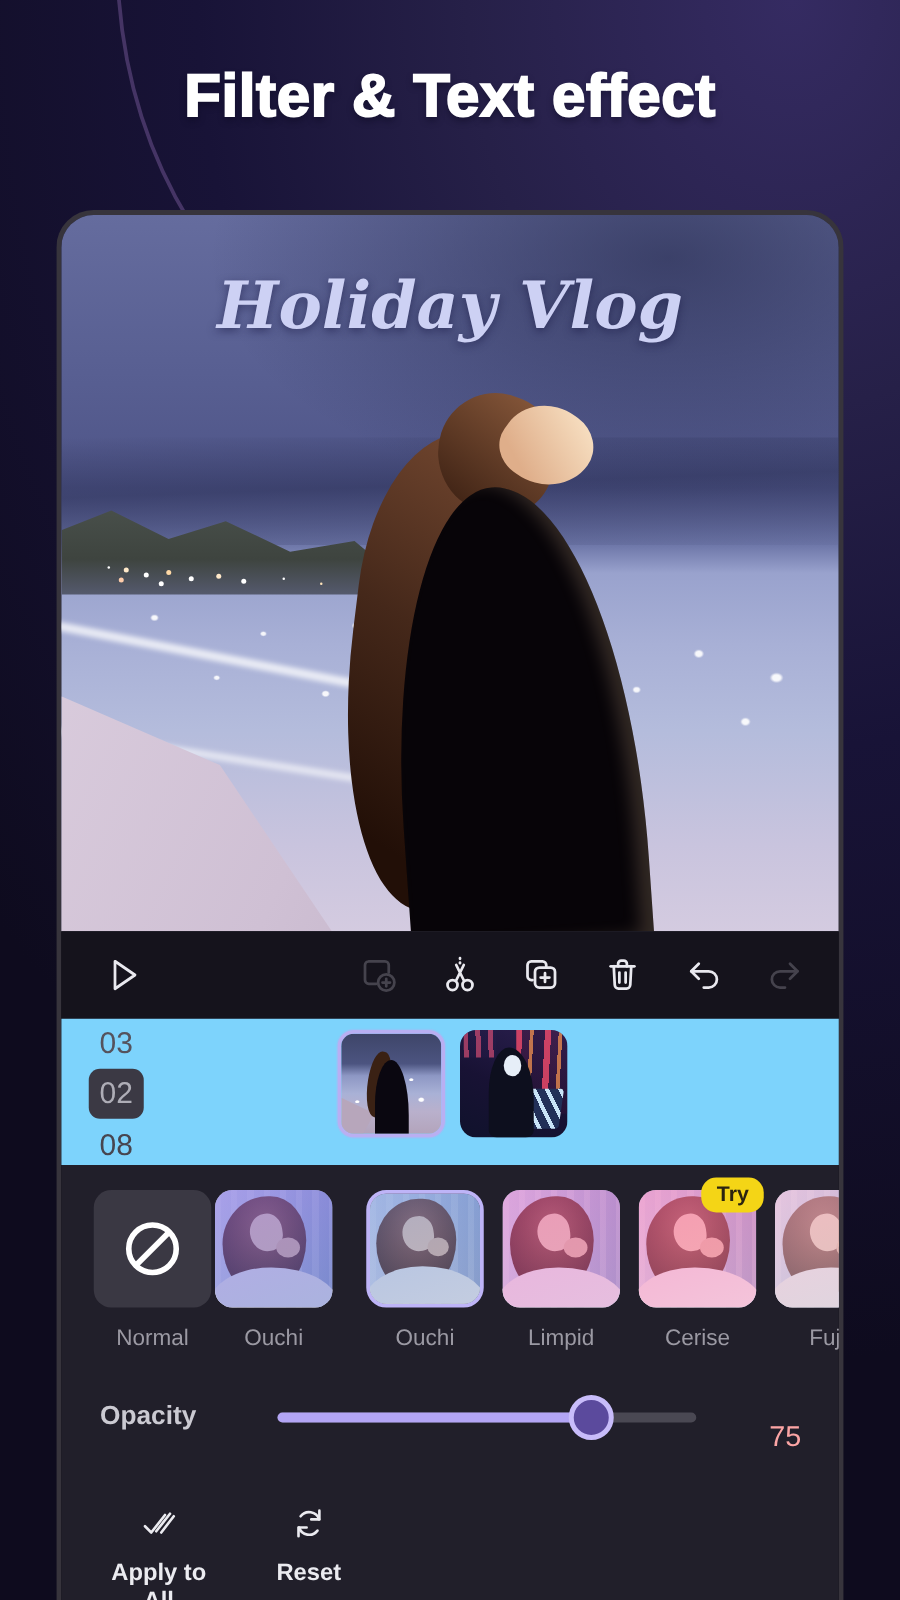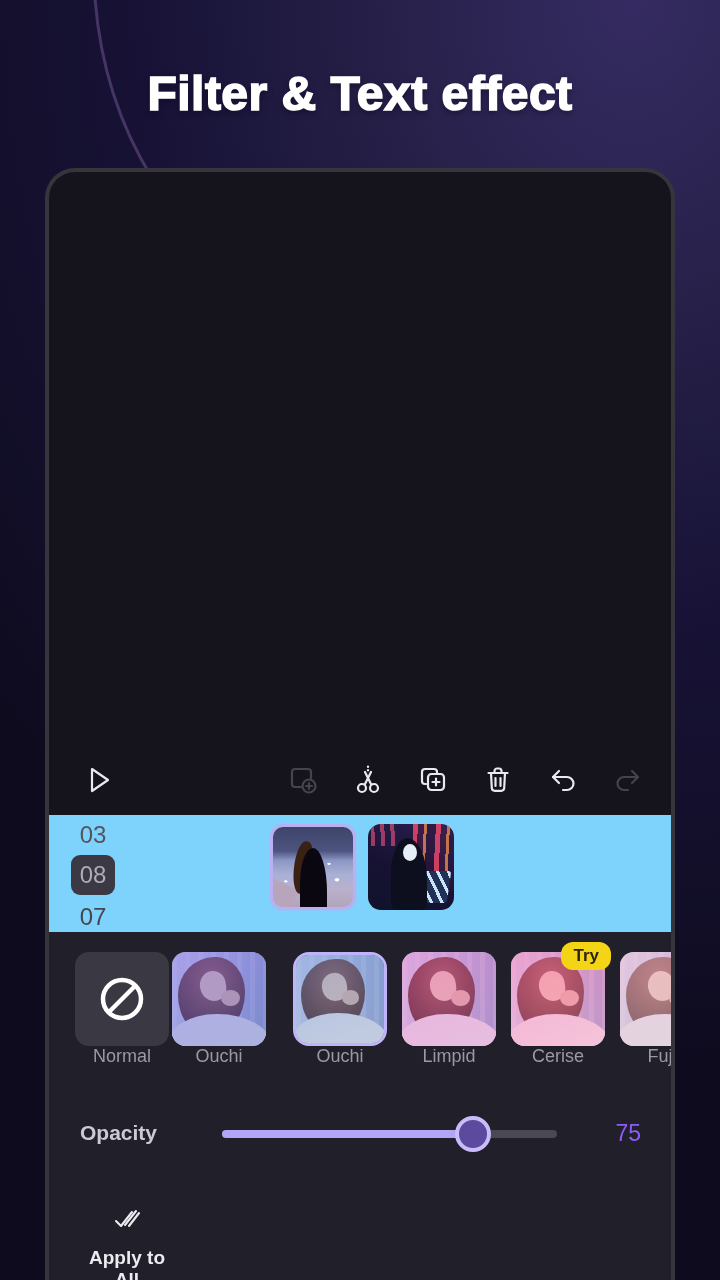--- a/index.html
+++ b/index.html
@@ -5,21 +5,21 @@
   html,body{margin:0;padding:0;background:#0d0a1c;}
   .stage{
     position:relative;width:720px;height:1280px;overflow:hidden;
     font-family:"Liberation Sans",sans-serif;
     background:
       radial-gradient(120% 85% at 88% 0%, #352b62 0%, #262048 30%, #181337 55%, #0e0b1e 100%);
   }
   .bg-arc{position:absolute;left:0;top:0;pointer-events:none;}
 
   .page-title{
-    position:absolute;left:0;top:66px;width:720px;text-align:center;
+    position:absolute;left:0;top:50px;width:720px;text-align:center;
     color:#ffffff;font-size:48px;font-weight:800;letter-spacing:.5px;
     -webkit-text-stroke:1.6px #ffffff;
     text-shadow:0 3px 6px rgba(10,8,30,.55);
   }
 
   
   .phone{
     position:absolute;left:45px;top:168px;width:630px;height:1112px;
     box-sizing:border-box;border:4px solid #37343c;border-bottom:none;
     border-radius:30px 30px 0 0;overflow:hidden;background:#15131c;
@@ -121,21 +121,21 @@
     background:repeating-linear-gradient(58deg,#c9e4f7 0 3px,#223058 3px 9px);transform:skewX(-8deg);}
   .neon-fig{position:absolute;left:27%;top:16%;width:42%;height:84%;background:#0d0f1e;
     border-radius:45% 55% 18% 18% / 50% 58% 8% 8%;}
   .neon-mask{position:absolute;left:34%;top:8%;width:14px;height:17px;border-radius:50%;background:#e6eef8;}
 
   
   .panel{position:absolute;left:0;top:760px;width:622px;height:348px;background:#211f2a;}
   .tile{position:absolute;top:20px;width:94px;cursor:pointer;}
   .thumb{position:relative;width:94px;height:94px;border-radius:14px;overflow:hidden;background:#3a3843;}
   .tile.selected .thumb{border:3px solid #beb4f7;width:88px;height:88px;border-radius:16px;}
-  .tile-label{text-align:center;font-size:18px;color:#9b99a3;}
+  .tile-label{margin-top:14px;text-align:center;font-size:18px;color:#9b99a3;}
   .wall{position:absolute;inset:0;
     background:
       repeating-linear-gradient(90deg,rgba(255,255,255,.18) 0 5px,rgba(255,255,255,0) 5px 13px),
       linear-gradient(100deg,#d4d8ee 0%,#b9c3e3 45%,#90a0cb 100%);}
   .p-hair{position:absolute;left:6%;top:5%;width:72%;height:84%;
     background:radial-gradient(60% 60% at 50% 30%,#935343 0%,#6b3527 55%,#4a2017 100%);
     border-radius:56% 44% 52% 48% / 50% 46% 58% 54%;}
   .p-face{position:absolute;left:30%;top:20%;width:28%;height:32%;background:#ecc6ae;
     border-radius:52% 48% 46% 54%;transform:rotate(-8deg);}
   .p-hand{position:absolute;left:52%;top:40%;width:20%;height:17%;background:#e3b69c;border-radius:50%;}
@@ -149,21 +149,21 @@
   .tint-fujin{background:linear-gradient(160deg,rgba(243,180,210,.55),rgba(205,190,205,.45));}
   .none-icon{position:absolute;left:50%;top:50%;transform:translate(-50%,-50%);}
   .try-badge{position:absolute;top:-10px;right:-6px;background:#f4d516;color:#2b2410;
     font-size:17px;font-weight:700;padding:4px 12px;border-radius:12px;z-index:3;}
 
   .opacity-label{position:absolute;left:31px;top:189px;font-size:21px;font-weight:700;color:#cbcad2;}
   .slider{position:absolute;left:173px;top:198px;width:335px;height:8px;border-radius:5px;background:#4a4853;cursor:pointer;}
   .slider-fill{position:absolute;left:0;top:0;height:8px;border-radius:5px;background:#b3a5f5;}
   .slider-knob{position:absolute;top:-14px;width:28px;height:28px;border-radius:50%;
     background:#5b4a9d;border:4px solid #c8bcfa;box-sizing:content-box;margin-left:-18px;}
-  .opacity-value{position:absolute;right:30px;top:188px;font-size:23px;color:#8b5cf6;}
+  .opacity-value{position:absolute;right:30px;top:204px;font-size:23px;color:#fca5a5;}
 
   .action{position:absolute;text-align:center;cursor:pointer;color:#ebebf0;}
   .action svg{stroke:#ebebf0;fill:none;stroke-width:2.1;stroke-linecap:round;stroke-linejoin:round;}
   .action-label{margin-top:9px;font-size:19px;font-weight:700;}
   .apply-all{left:28px;top:272px;width:100px;}
   .reset{left:158px;top:272px;width:80px;}
   .done-btn{position:absolute;left:494px;top:275px;width:115px;height:51px;border-radius:15px;
     background:#7a58f8;color:#f2eefe;font-size:24px;font-weight:800;letter-spacing:5px;
     display:flex;align-items:center;justify-content:center;cursor:pointer;border:none;}
 </style>
@@ -172,20 +172,36 @@
 
 <div class="stage">
   <svg class="bg-arc" width="720" height="560">
     <path d="M 94 -20 Q 98 90 152 178" stroke="rgba(140,105,175,0.4)" stroke-width="3" fill="none"></path>
   </svg>
 
   <div class="page-title">Filter &amp; Text effect</div>
 
   <div class="phone">
 
+    <div class="preview">
+      <div class="cloud-band"></div>
+      <div class="mountains"></div>
+      <div class="village-lights"></div>
+      <div class="sea-sparkles"></div>
+      <div class="foam"></div>
+      <div class="foam2"></div>
+      <div class="sand"></div>
+      <div class="woman">
+        <div class="hair"></div>
+        <div class="head-hair"></div>
+        <div class="face"></div>
+        <div class="body"></div>
+      </div>
+      <div class="overlay-title">Holiday Vlog</div>
+    </div>
 
     <div class="toolbar">
       <div class="icon-btn">
         <svg width="32" height="32" viewBox="0 0 32 32" stroke-width="2.6">
             <path d="M9 5 L25 16 L9 27 Z"></path>
           </svg>
       </div>
       <div class="tools">
         <div class="icon-btn dim">
           <svg width="32" height="32" viewBox="0 0 32 32">
@@ -227,22 +243,22 @@
           <svg width="32" height="32" viewBox="0 0 32 32">
             <path d="M26 13 h-14 a6.5 6.5 0 0 0 0 13 h4"></path>
             <path d="M20 7 L26 13 L20 19"></path>
           </svg>
         </div>
       </div>
     </div>
 
     <div class="timeline">
       <div class="track-num t03">03</div>
-      <div class="track-badge">08</div>
-      <div class="track-num t01">07</div>
+      <div class="track-badge">02</div>
+      <div class="track-num t01">08</div>
 
       <div class="clip clip1 selected">
         <div class="mini-beach"></div>
         <div class="mini-sparkle"></div>
         <div class="mini-sand"></div>
         <div class="mini-hair"></div>
         <div class="mini-woman"></div>
       </div>
       <div class="clip clip2">
         <div class="mini-neon"></div>
@@ -337,16 +353,25 @@
 
       <div class="action apply-all">
         <svg width="32" height="30" viewBox="0 0 32 30">
           <path d="M5 17 l5 5 L21 8"></path>
           <path d="M14 21 L25 7"></path>
           <path d="M18 22 L28 9"></path>
         </svg>
         <div class="action-label">Apply to All</div>
       </div>
 
+      <div class="action reset">
+        <svg width="32" height="30" viewBox="0 0 32 30">
+          <path d="M9.5 9 a8.5 8.5 0 0 1 14.8 2.5"></path>
+          <path d="M24.5 4.5 v7 h-6.5"></path>
+          <path d="M23 20.5 a8.5 8.5 0 0 1 -14.8 -2.5"></path>
+          <path d="M7.8 25 v-7 h6.5"></path>
+        </svg>
+        <div class="action-label">Reset</div>
+      </div>
 
     </div>
   </div>
 </div>
 
 </body></html>

